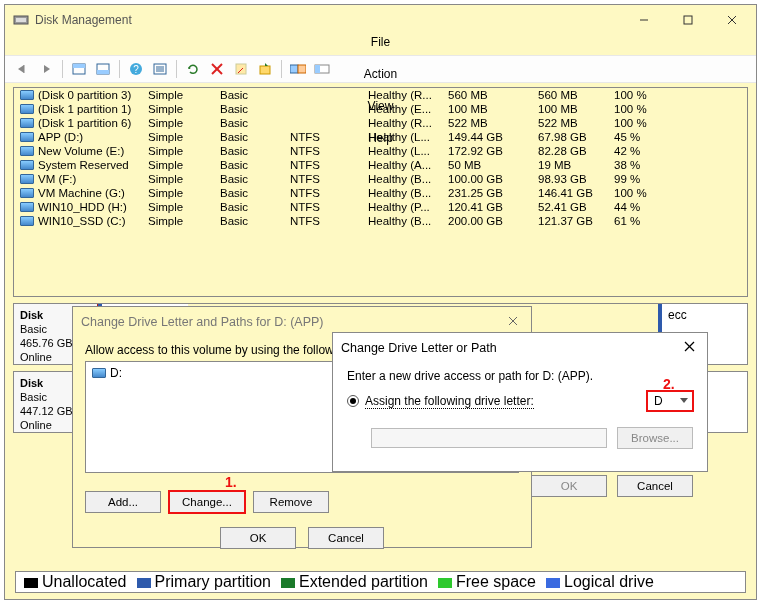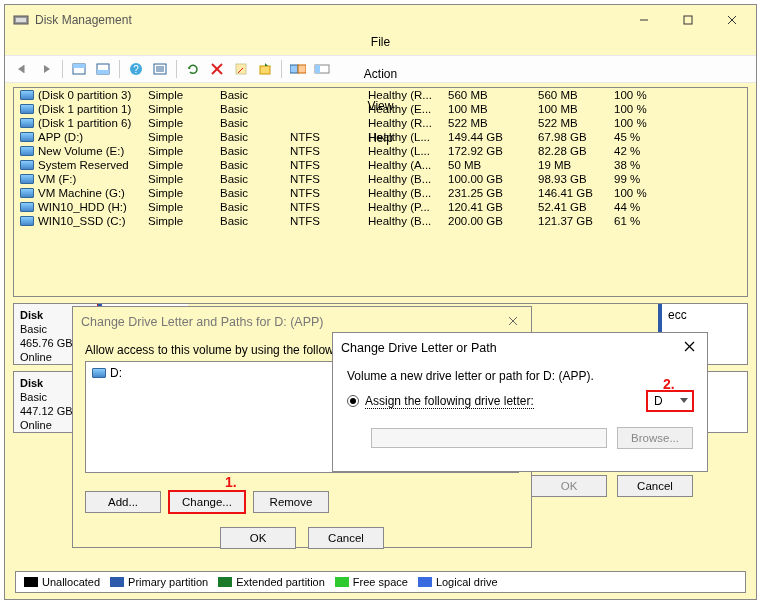--- a/index.html
+++ b/index.html
@@ -20,21 +20,21 @@
   .grid-head .cell { background: #fdfdfd; border-right: 1px solid #d0d0d0; border-bottom: 1px solid #d0d0d0; padding: 3px 6px; color: #000; }
   .grid-row .cell { padding: 1px 6px; white-space: nowrap; overflow: hidden; text-overflow: ellipsis; }
   .cell.c0{width:128px} .cell.c1{width:72px} .cell.c2{width:70px} .cell.c3{width:78px}
   .cell.c4{width:80px} .cell.c5{width:90px} .cell.c6{width:76px} .cell.c7{width:80px}
   .vol-ico { display:inline-block; width:14px; height:10px; background:linear-gradient(#8cf,#48c); border:1px solid #369; margin-right:4px; border-radius:1px; vertical-align:-1px; }
   .disk-area { margin: 6px 8px 0 8px; }
   .disk-row { display:flex; height:62px; border:1px solid #888; margin-bottom:6px; }
   .disk-label { width:84px; border-right:1px solid #b91c1c; padding:4px 6px; font-size:11px; line-height:14px; background:#f7f7f7; }
   .disk-strip { flex:1; position:relative; }
   .part { position:absolute; top:0; bottom:0; border-left:4px solid #2e5aac; background:#fff; padding:4px 6px; font-size:12px; }
-  .legend { position:absolute; left:10px; bottom:6px; right:10px; height:22px; border:1px solid #888; display:flex; align-items:center; gap:10px; font-size:11px; padding:0 8px; background:#fff; }
+  .legend { position:absolute; left:10px; bottom:6px; right:10px; height:22px; border:1px solid #888; display:flex; align-items:center; gap:10px; font-size:16px; padding:0 8px; background:#fff; }
   .leg-sw { width:14px; height:10px; display:inline-block; margin-right:4px; vertical-align:-1px; }
   .d1 { left:72px; top:306px; width:460px; height:242px; }
   .d1 .titlebar { color:#777; font-size:12.5px; }
   .d1-body { padding: 6px 12px; font-size:12px; }
   .listbox { border:1px solid #888; height:112px; padding:4px 6px; background:#fff; margin-top:4px; }
   .btnrow { display:flex; gap:8px; margin-top:18px; }
   .btn { min-width:76px; height:22px; font-size:11.5px; background:#f0f0f0; border:1px solid #888; display:flex; align-items:center; justify-content:center; }
   .d1-btm { display:flex; justify-content:center; gap:12px; margin-top:14px; }
   .d2 { left:332px; top:332px; width:376px; height:140px; background:#fff; }
   .d2 .titlebar { color:#000; font-weight:400; font-size:12.5px; }
@@ -331,21 +331,21 @@
 
 <div class="window d2">
   <div class="titlebar">
     <span class="title-text" style="color:#000">Change Drive Letter or Path</span>
     <div style="width:32px;text-align:center"><svg width="11" height="11">
           <line x1="1" y1="1" x2="10" y2="10" stroke="#000" stroke-width="1.3"></line>
           <line x1="10" y1="1" x2="1" y2="10" stroke="#000" stroke-width="1.3"></line>
         </svg></div>
   </div>
   <div class="d2-body">
-    <div>Volume a new drive letter or path for D: (APP).</div>
+    <div>Enter a new drive access or path for D: (APP).</div>
     <div class="radio-row">
       <span class="radio on"></span>
       <span class="uline">Assign the following drive letter:</span>
       <span style="flex:1"></span>
       <span class="combo highlight-red">
         <span>D</span>
         <svg width="8" height="6">
             <path d="M0 0l4 5 4-5z" fill="#555"></path>
           </svg>
       </span>

